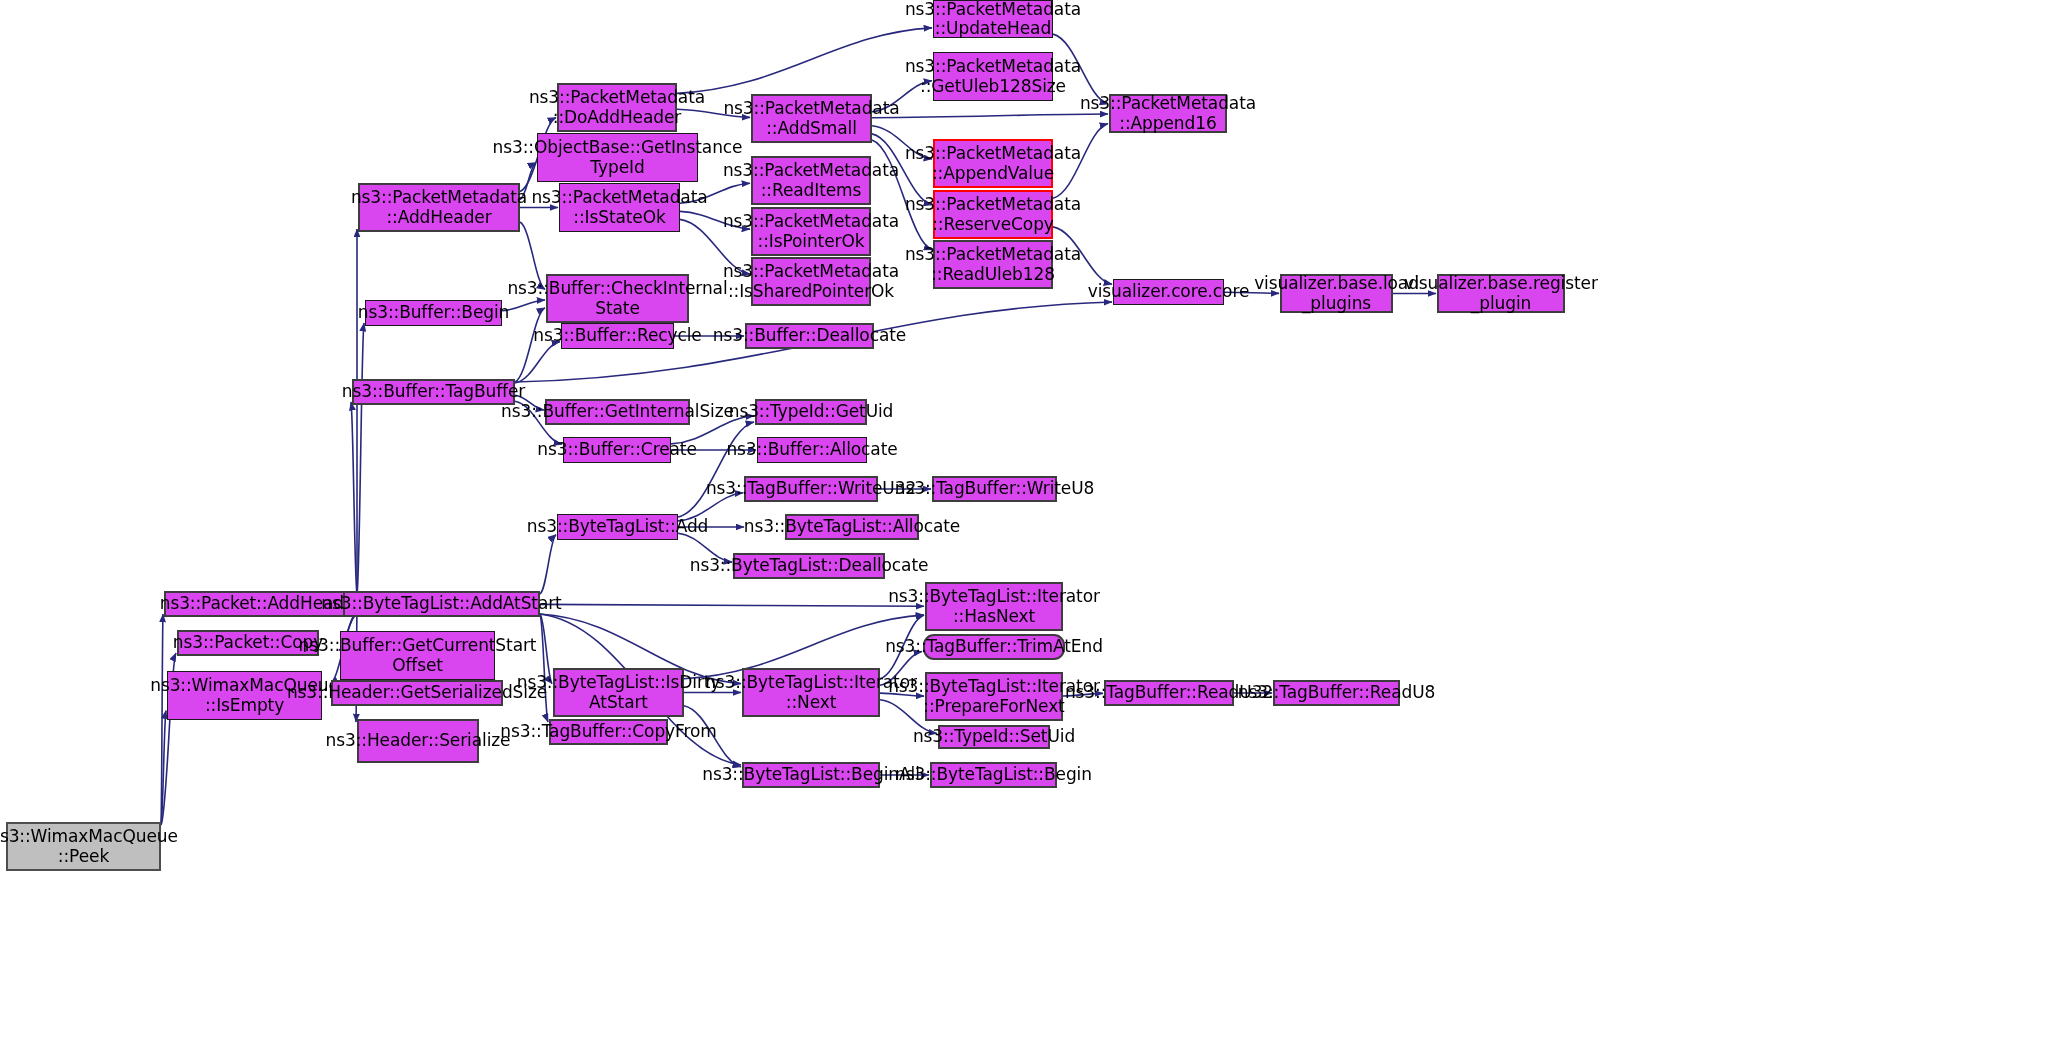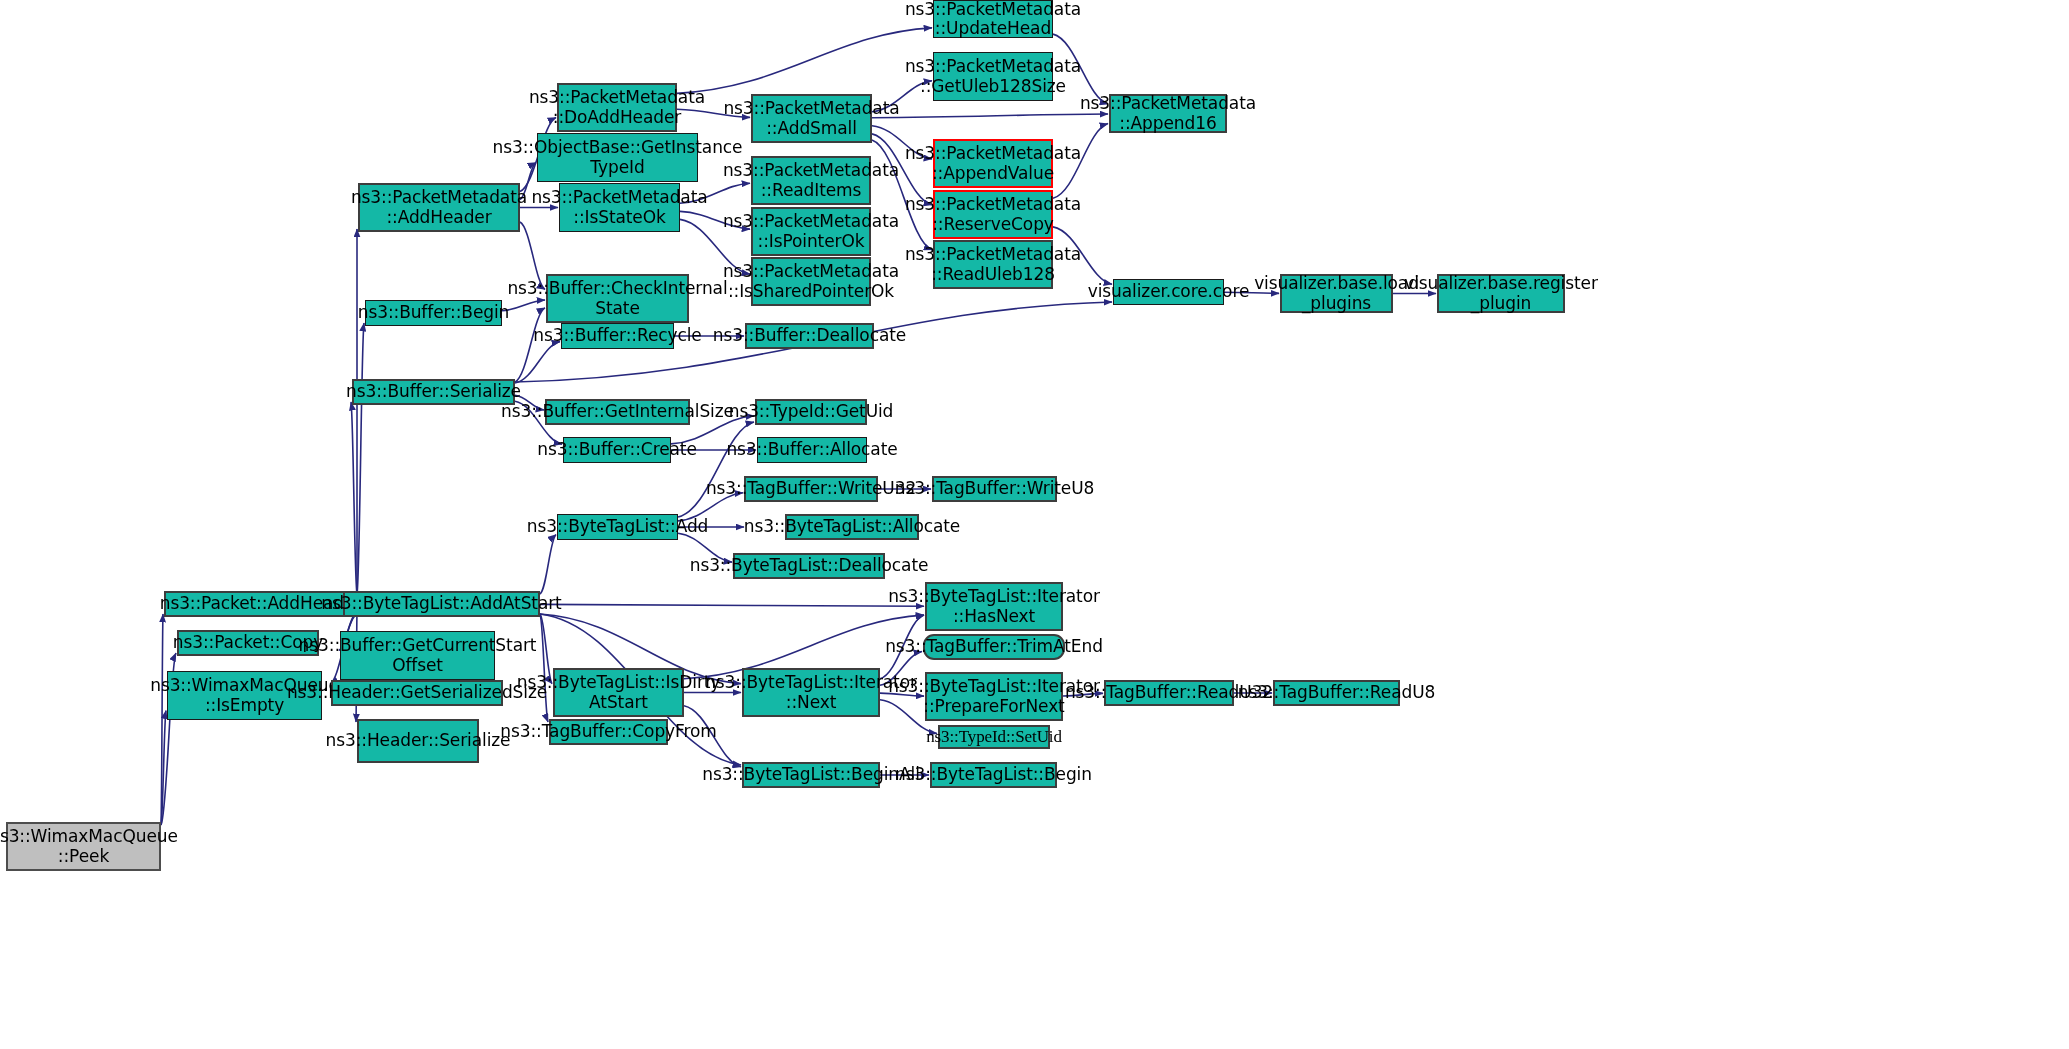--- a/index.html
+++ b/index.html
@@ -1,20 +1,20 @@
 <!DOCTYPE html>
 <html><head>
 <meta charset="utf-8">
 <style>
   html,body{margin:0;padding:0;background:#ffffff;}
   #canvas{position:relative;width:2069px;height:1049px;background:#ffffff;
           font-family:"DejaVu Sans","Liberation Sans",sans-serif;overflow:hidden;}
   #edges{position:absolute;left:0;top:0;width:2069px;height:1049px;}
   .node{position:absolute;box-sizing:border-box;display:flex;align-items:center;
-        justify-content:center;text-align:center;background:#14b8a6;
+        justify-content:center;text-align:center;background:#d946ef;
         border:1px solid #1a1a1a;color:#000000;font-size:17px;line-height:1.12;
         letter-spacing:-0.1px;padding:2px 4px;white-space:pre-line;}
   .node.thick{border-width:2px;border-color:#3d3d3d;}
   .node.red{border-width:2px;border-color:#ff0000;}
   .node.root{background:#bfbfbf;border-width:2px;border-color:#4d4d4d;}
 </style>
 </head>
 <body>
 
 <div id="canvas">
@@ -89,21 +89,21 @@
   <div id="node-layer">
       <div class="node root" style="left: 6px; top: 822px; width: 155px; height: 49px;">ns3::WimaxMacQueue
 ::Peek</div>
       <div class="node thick" style="left: 164px; top: 591px; width: 193px; height: 26px;">ns3::Packet::AddHeader</div>
       <div class="node thick" style="left: 177px; top: 630px; width: 142px; height: 26px;">ns3::Packet::Copy</div>
       <div class="node" style="left: 167px; top: 671px; width: 155px; height: 49px;">ns3::WimaxMacQueue
 ::IsEmpty</div>
       <div class="node thick" style="left: 358px; top: 183px; width: 162px; height: 49px;">ns3::PacketMetadata
 ::AddHeader</div>
       <div class="node" style="left: 365px; top: 300px; width: 137px; height: 26px;">ns3::Buffer::Begin</div>
-      <div class="node thick" style="left: 352px; top: 379px; width: 163px; height: 26px;">ns3::Buffer::Serialize</div>
+      <div class="node thick" style="left: 352px; top: 379px; width: 163px; height: 26px;">ns3::Buffer::TagBuffer</div>
       <div class="node thick" style="left: 343px; top: 591px; width: 197px; height: 26px;">ns3::ByteTagList::AddAtStart</div>
       <div class="node" style="left: 340px; top: 631px; width: 155px; height: 49px;">ns3::Buffer::GetCurrentStart
 Offset</div>
       <div class="node thick" style="left: 331px; top: 680px; width: 172px; height: 26px;">ns3::Header::GetSerializedSize</div>
       <div class="node thick" style="left: 357px; top: 719px; width: 122px; height: 44px;">ns3::Header::Serialize</div>
       <div class="node thick" style="left: 557px; top: 83px; width: 120px; height: 49px;">ns3::PacketMetadata
 ::DoAddHeader</div>
       <div class="node" style="left: 537px; top: 133px; width: 161px; height: 49px;">ns3::ObjectBase::GetInstance
 TypeId</div>
       <div class="node" style="left: 559px; top: 183px; width: 121px; height: 49px;">ns3::PacketMetadata
@@ -142,21 +142,21 @@
 ::AppendValue</div>
       <div class="node red" style="left: 933px; top: 190px; width: 120px; height: 49px;">ns3::PacketMetadata
 ::ReserveCopy</div>
       <div class="node thick" style="left: 933px; top: 240px; width: 120px; height: 49px;">ns3::PacketMetadata
 ::ReadUleb128</div>
       <div class="node thick" style="left: 925px; top: 582px; width: 138px; height: 49px;">ns3::ByteTagList::Iterator
 ::HasNext</div>
       <div class="node thick" style="left: 923px; top: 634px; width: 142px; height: 26px; border-radius: 11px;">ns3::TagBuffer::TrimAtEnd</div>
       <div class="node thick" style="left: 925px; top: 672px; width: 138px; height: 49px;">ns3::ByteTagList::Iterator
 ::PrepareForNext</div>
-      <div class="node thick" style="left: 938px; top: 725px; width: 112px; height: 24px; font-family: Liberation Serif, serif;">ns3::TypeId::SetUid</div>
+      <div class="node thick" style="left: 938px; top: 725px; width: 112px; height: 24px;">ns3::TypeId::SetUid</div>
       <div class="node thick" style="left: 930px; top: 762px; width: 127px; height: 26px;">ns3::ByteTagList::Begin</div>
       <div class="node thick" style="left: 932px; top: 476px; width: 125px; height: 26px;">ns3::TagBuffer::WriteU8</div>
       <div class="node thick" style="left: 1109px; top: 94px; width: 118px; height: 39px;">ns3::PacketMetadata
 ::Append16</div>
       <div class="node" style="left: 1113px; top: 279px; width: 111px; height: 26px;">visualizer.core.core</div>
       <div class="node thick" style="left: 1280px; top: 274px; width: 113px; height: 39px;">visualizer.base.load
 _plugins</div>
       <div class="node thick" style="left: 1437px; top: 274px; width: 128px; height: 39px;">visualizer.base.register
 _plugin</div>
       <div class="node thick" style="left: 1104px; top: 680px; width: 130px; height: 26px;">ns3::TagBuffer::ReadU32</div>

